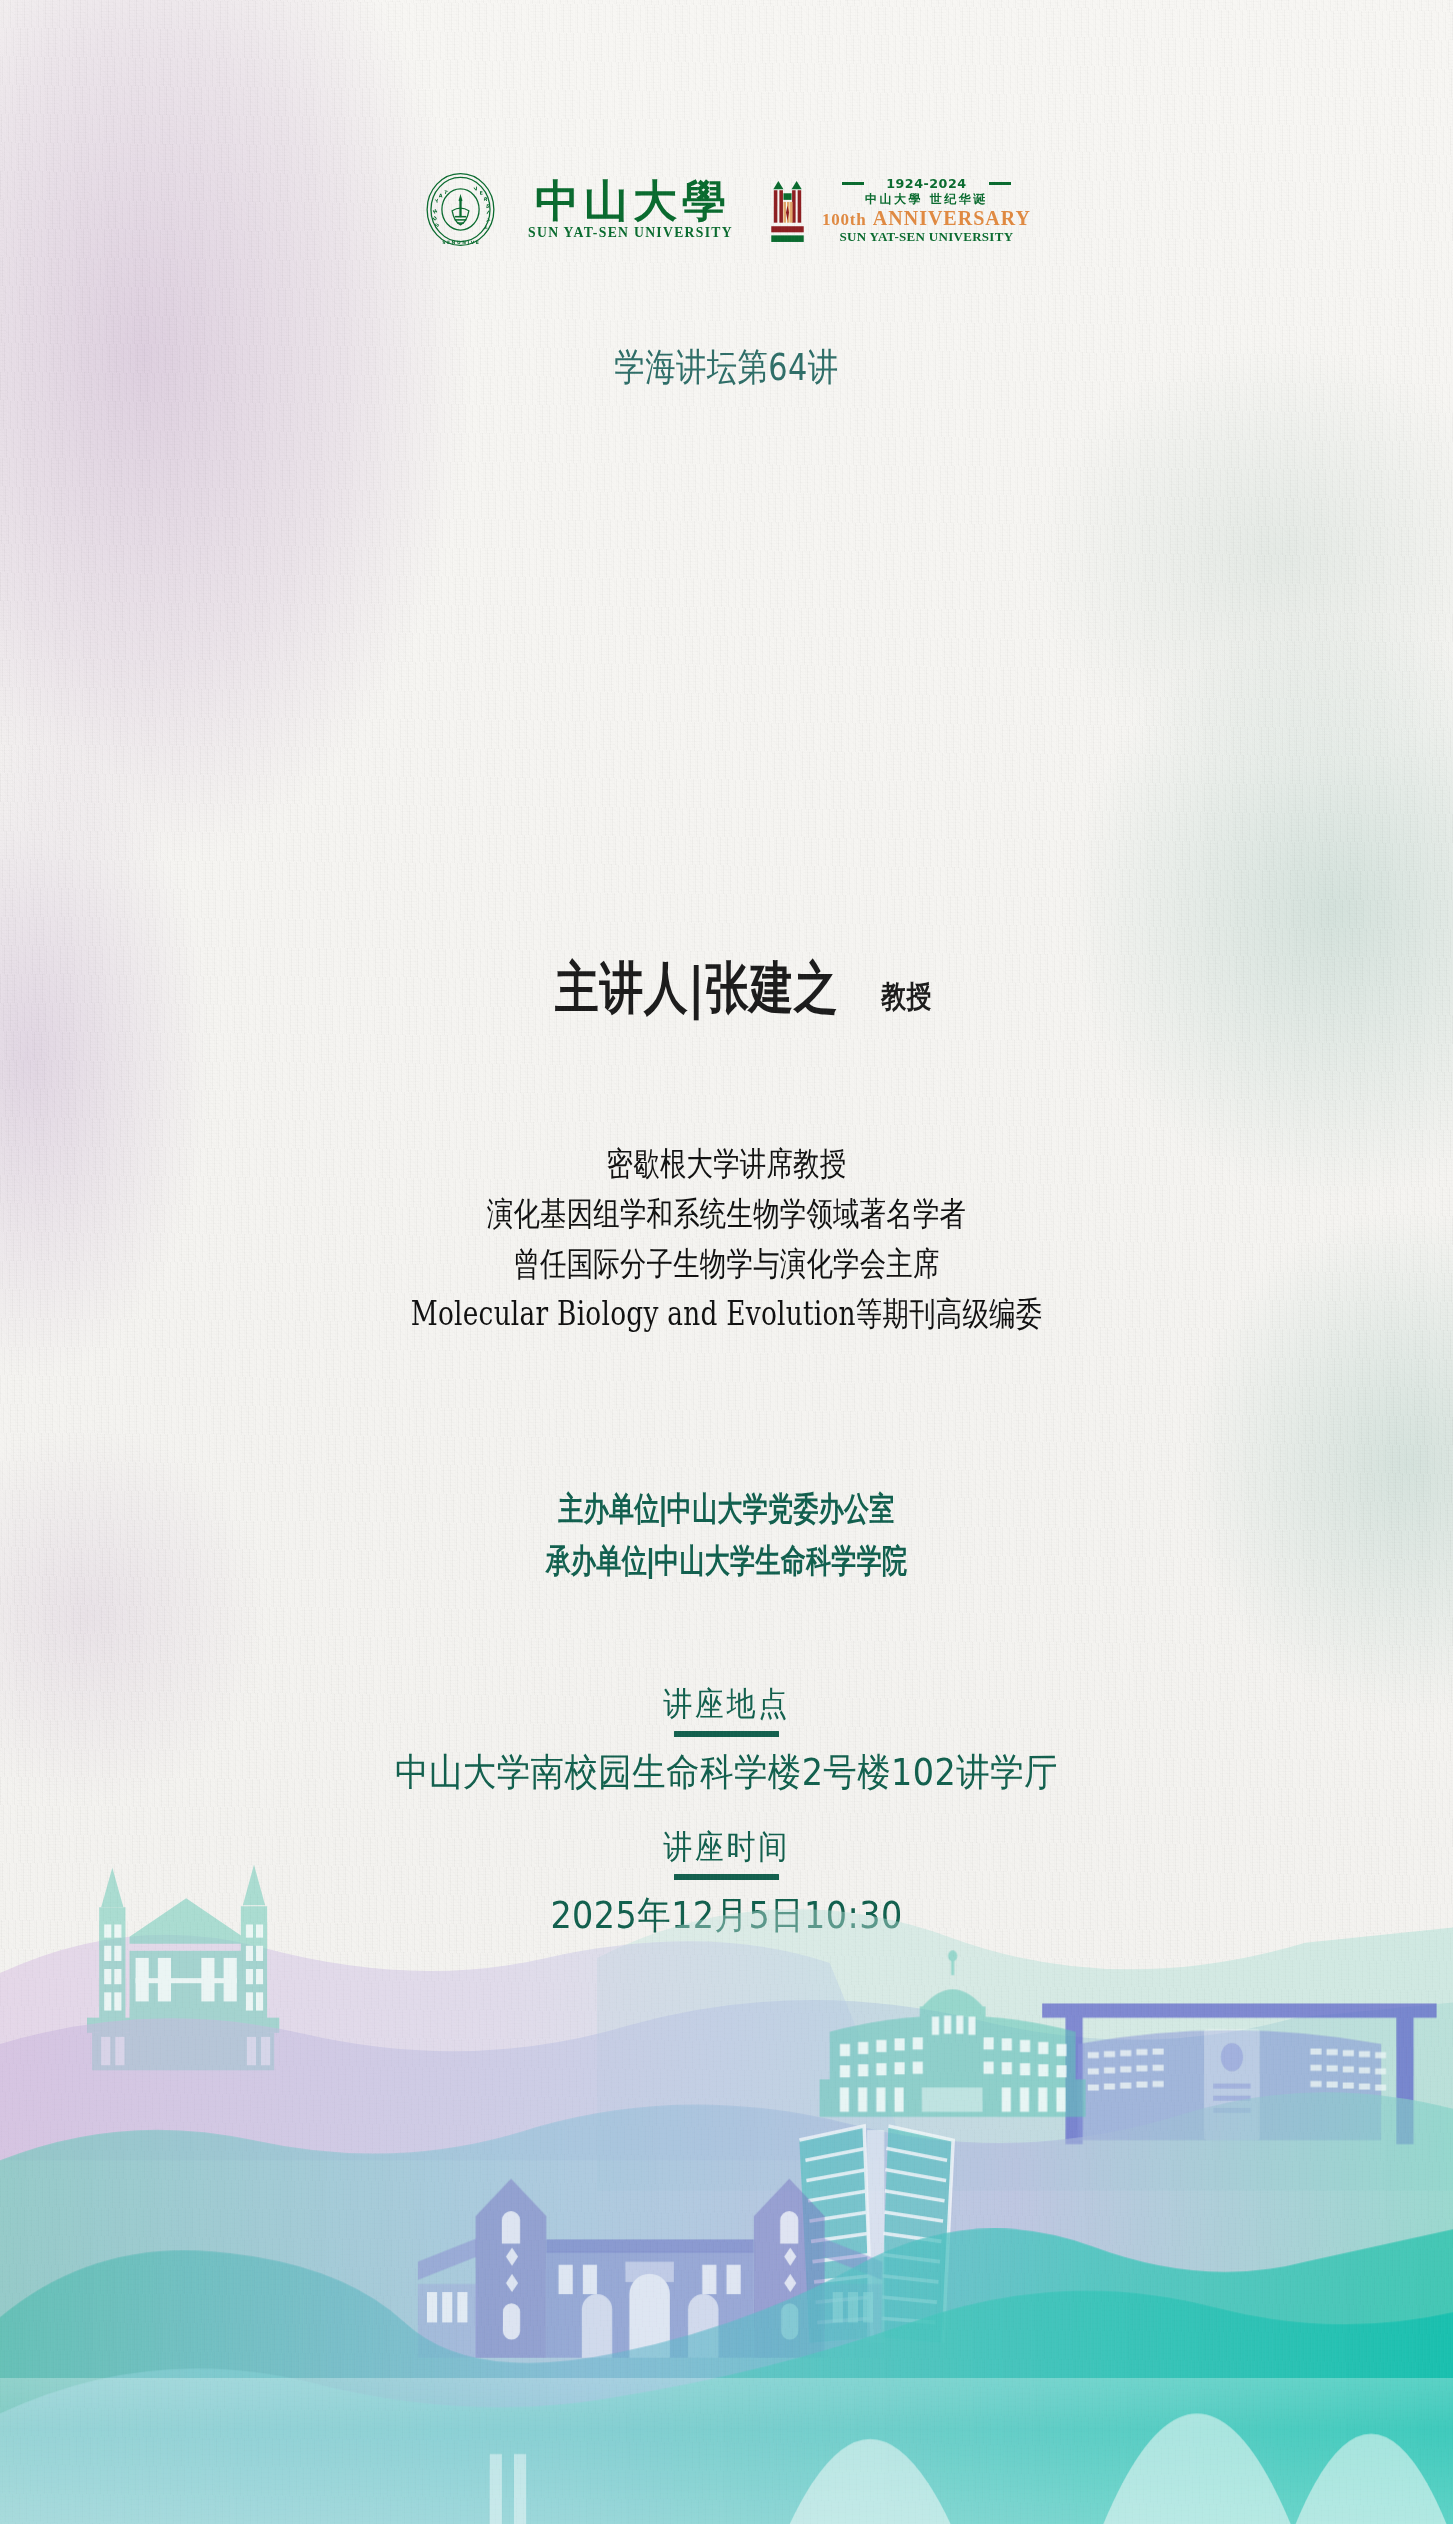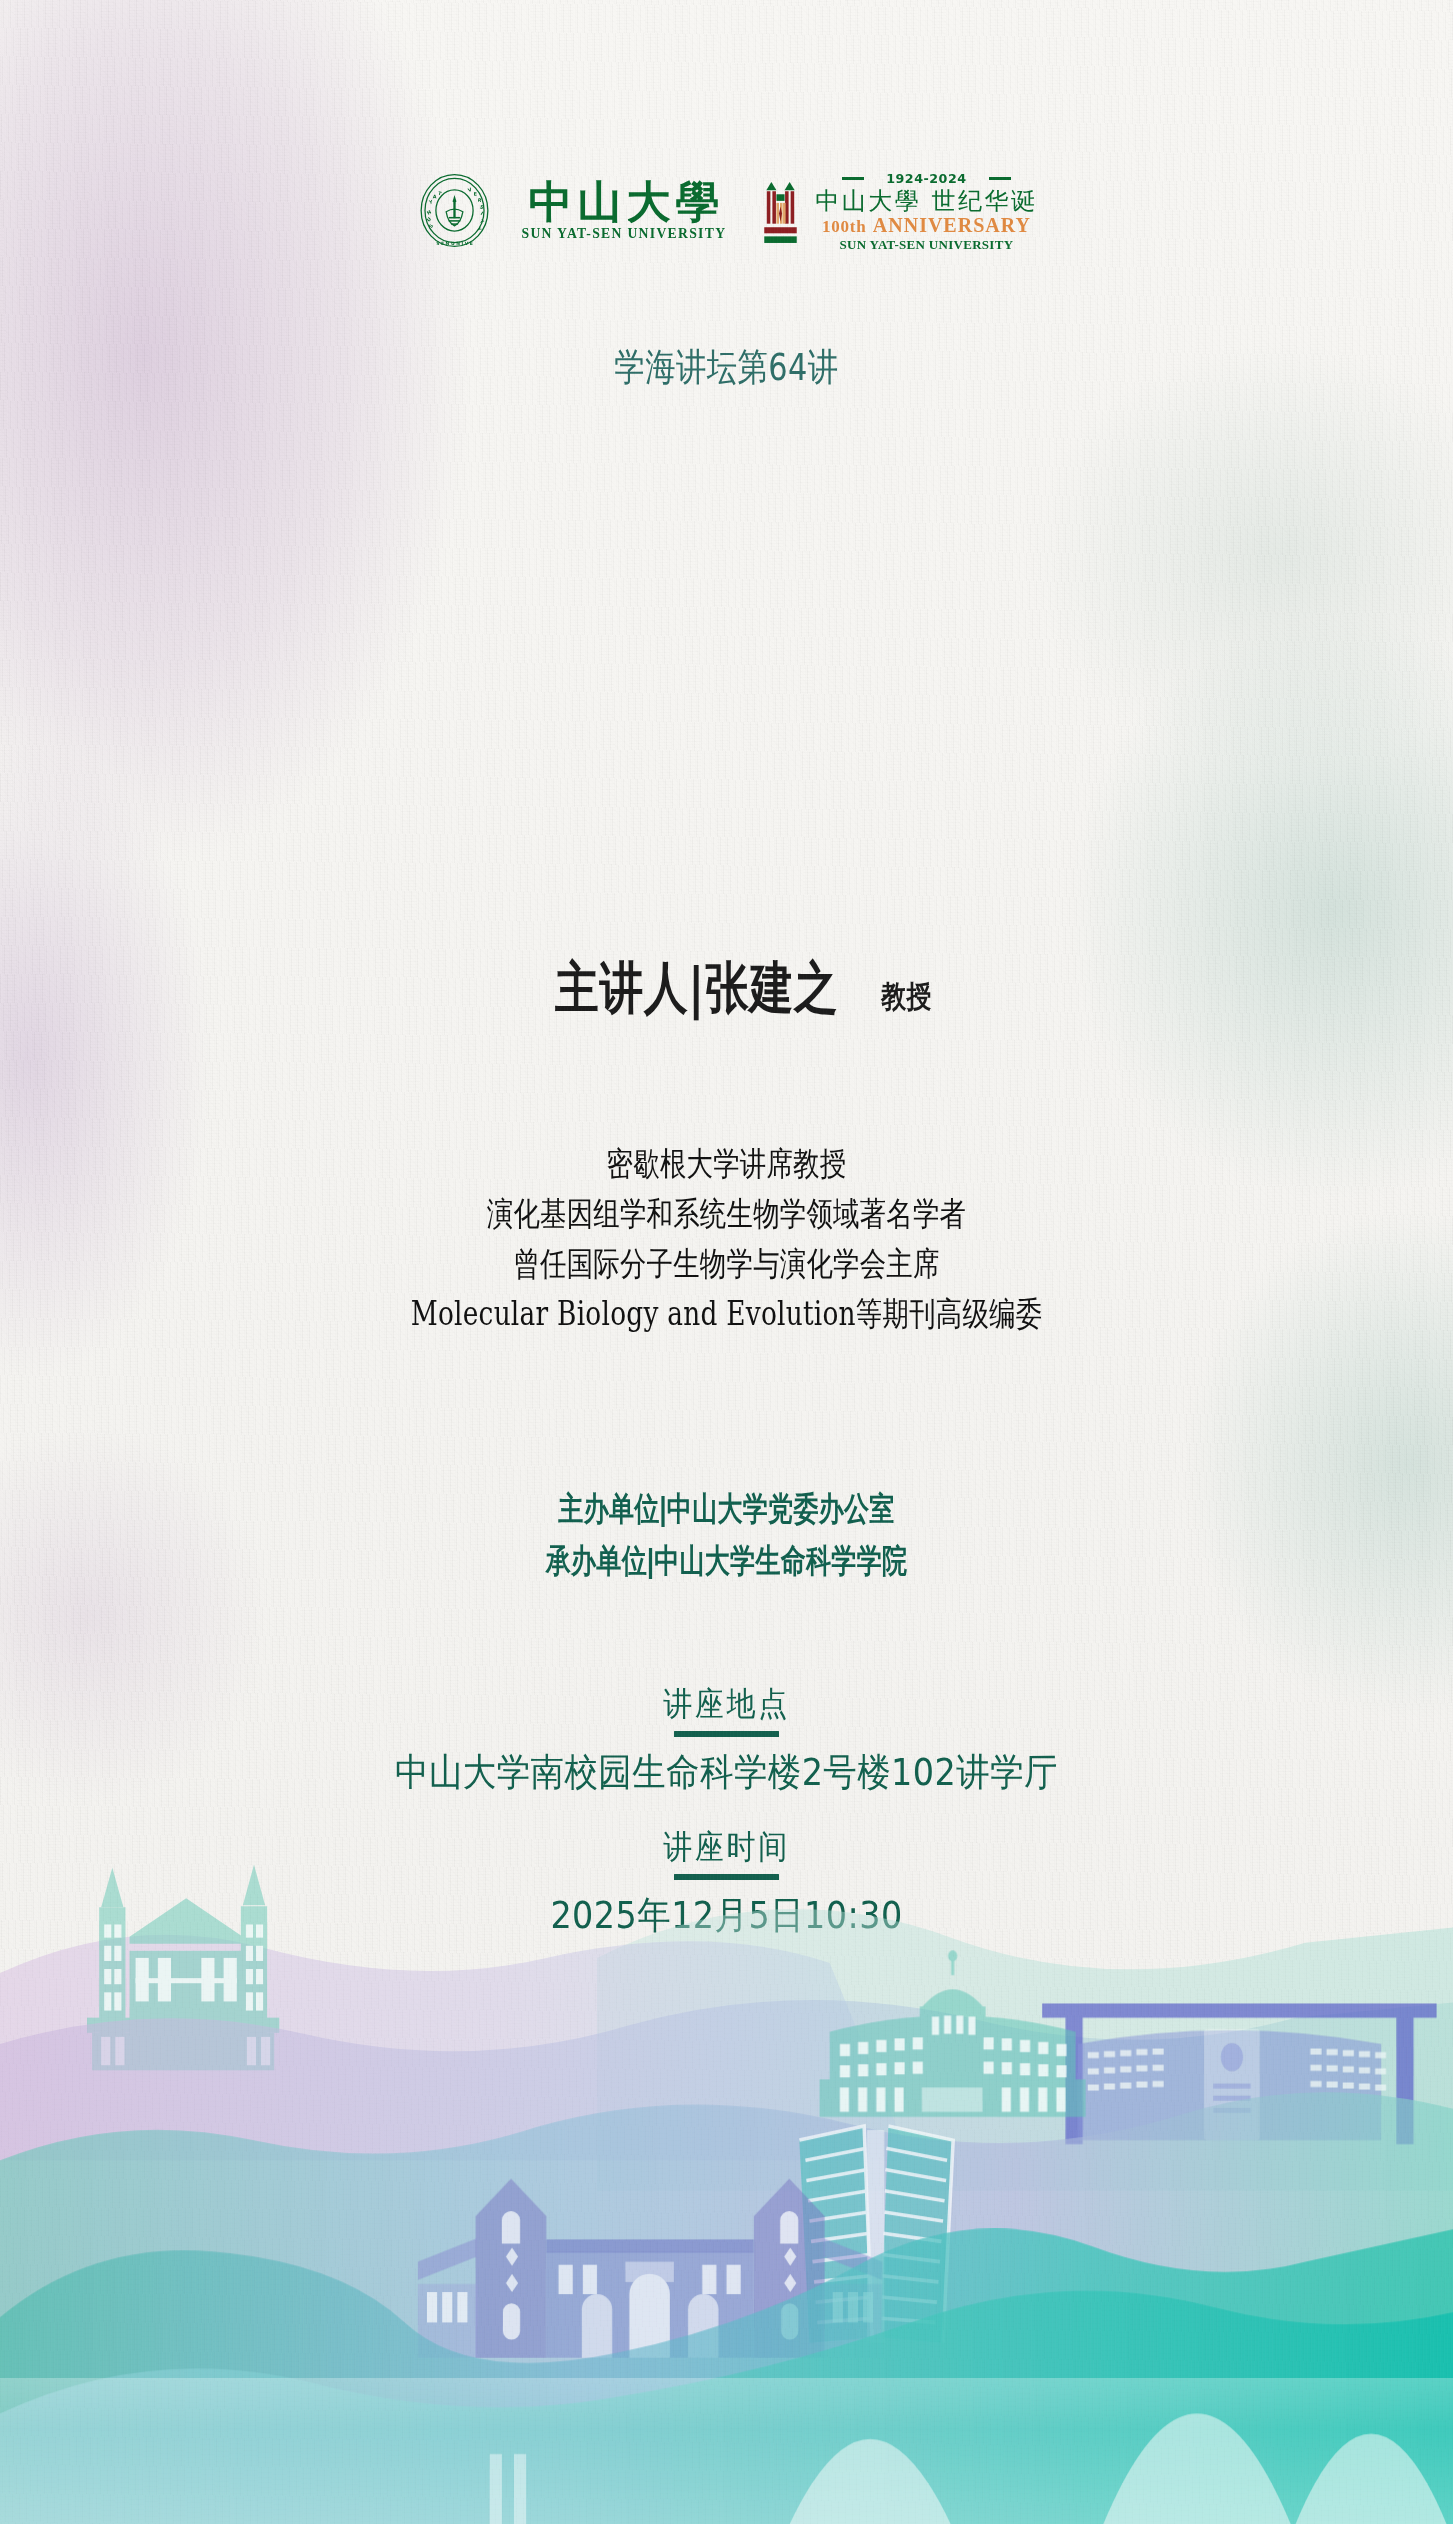--- a/index.html
+++ b/index.html
@@ -61,21 +61,21 @@
   .anniv-gate{ width:47px; height:71px; flex:0 0 auto; }
   .anniv-text{ display:flex; flex-direction:column; align-items:center; gap:2.5px; }
   .anniv-years{
     display:flex; align-items:center; gap:22px;
     font-family:"DejaVu Sans", sans-serif;
     font-size:12.7px; font-weight:700; color:#0a6b2f; letter-spacing:0.5px;
   }
   .anniv-years .rule{ display:block; width:22px; height:2.5px; background:#0a6b2f; }
   .anniv-cn{
     font-family:"DejaVu Serif", serif;
-    font-size:24px; font-weight:400; color:#0a6b2f; letter-spacing:2.5px; line-height:1;
+    font-size:12px; font-weight:700; color:#0a6b2f; letter-spacing:2.5px; line-height:1;
   }
   .anniv-100{
     font-family:"Liberation Serif", serif;
     font-size:17px; font-weight:700; color:#e08a42; letter-spacing:0.8px; line-height:1;
   }
   .anniv-en{
     font-family:"Liberation Serif", serif;
     font-size:13px; font-weight:700; color:#0a6b2f; letter-spacing:0.3px; line-height:1;
   }
 

